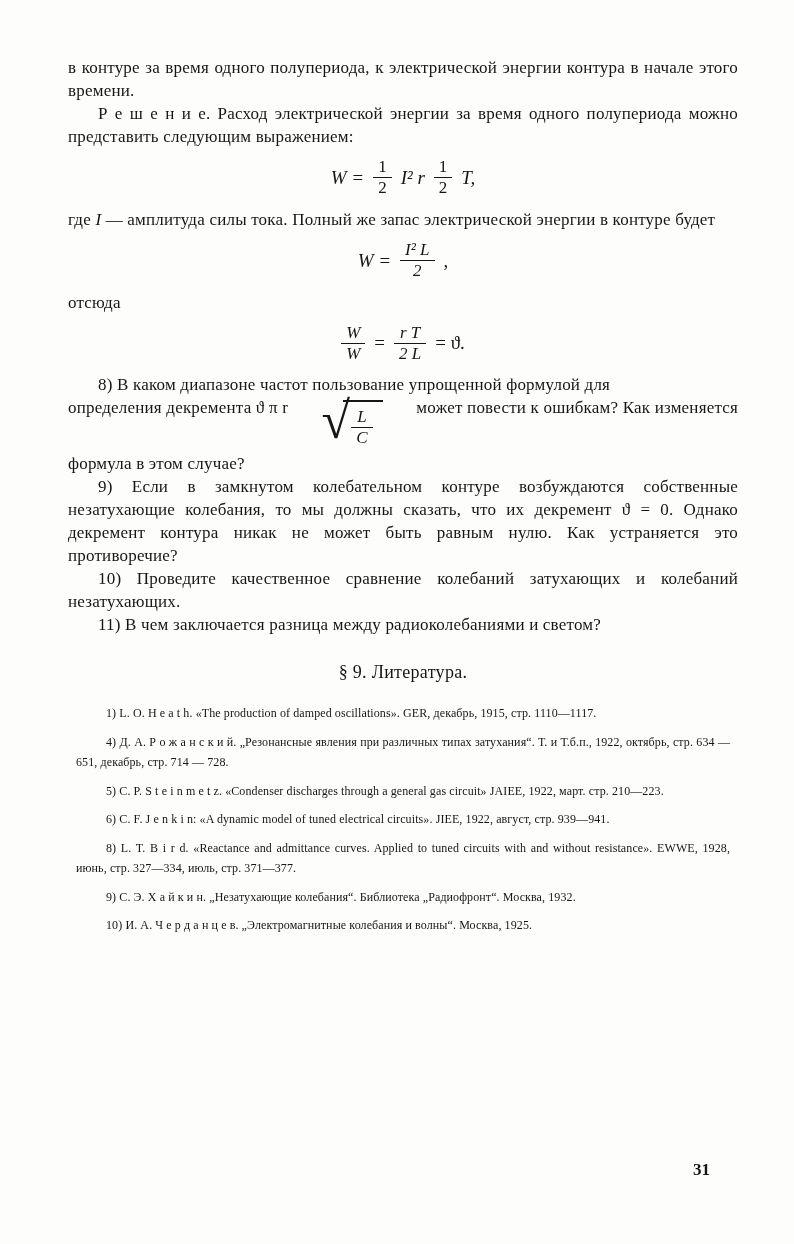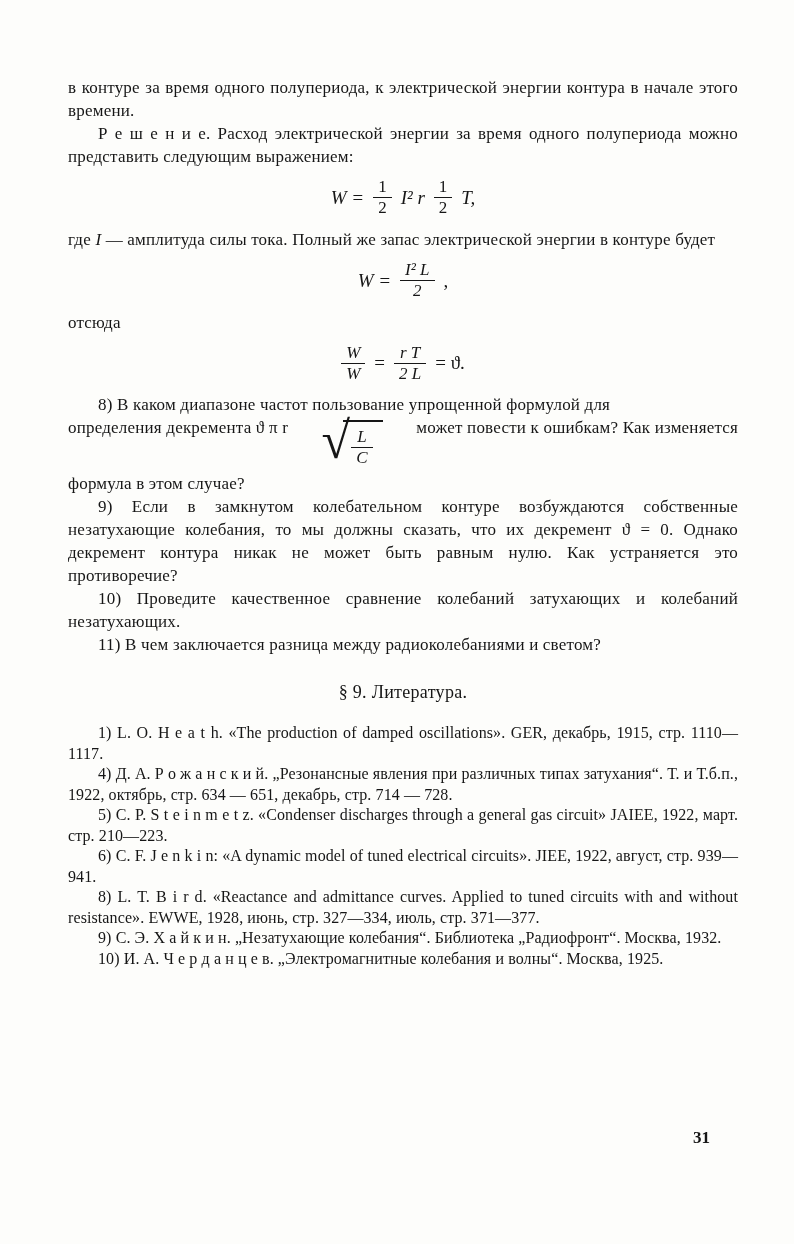--- a/index.html
+++ b/index.html
@@ -6,21 +6,21 @@
   .page {
     position: relative;
     width: 794px;
     height: 1244px;
     background: #fdfdfb;
     color: #161616;
     font-family: "Liberation Serif", "DejaVu Serif", serif;
     overflow: hidden;
     box-sizing: border-box;
   }
-  .content { padding: 76px 56px 0 68px; }
+  .content { padding: 56px 56px 0 68px; }
   p.body-text {
     margin: 0;
     font-size: 17px;
     line-height: 23px;
     text-align: justify;
     letter-spacing: 0.2px;
   }
   .indent { text-indent: 30px; }
   .formula {
     display: flex;
@@ -61,30 +61,30 @@
     padding: 5px 10px 0 8px;
   }
   .lit-heading {
     margin: 26px 0 20px;
     text-align: center;
     font-size: 18px;
     font-weight: normal;
     letter-spacing: 0.3px;
   }
   p.ref {
-    margin: 0;
-    font-size: 16px;
+    margin: 8px;
+    font-size: 12px;
     line-height: 20.5px;
     text-align: justify;
     text-indent: 30px;
     letter-spacing: 0.1px;
   }
   .page-number {
     position: absolute;
-    top: 1128px;
+    top: 1160px;
     right: 84px;
     font-size: 17px;
     font-weight: bold;
   }
 </style>
 </head>
 <body>
 
 <div class="page">
   <div class="content">

